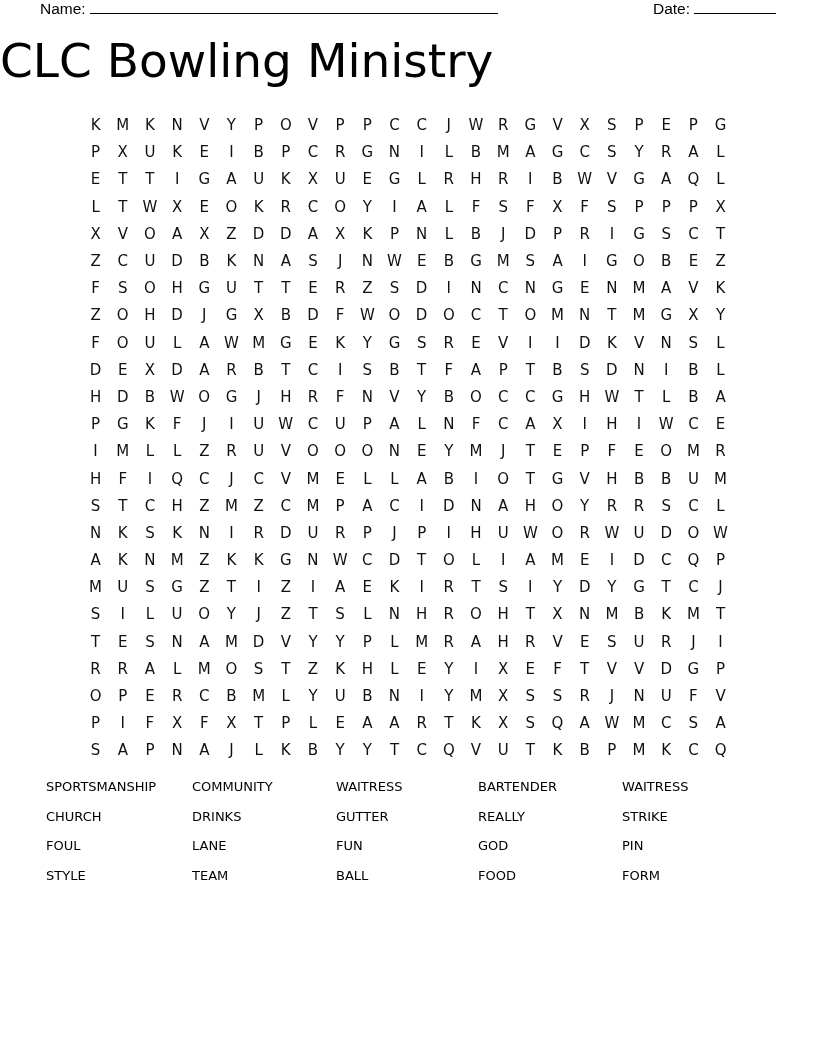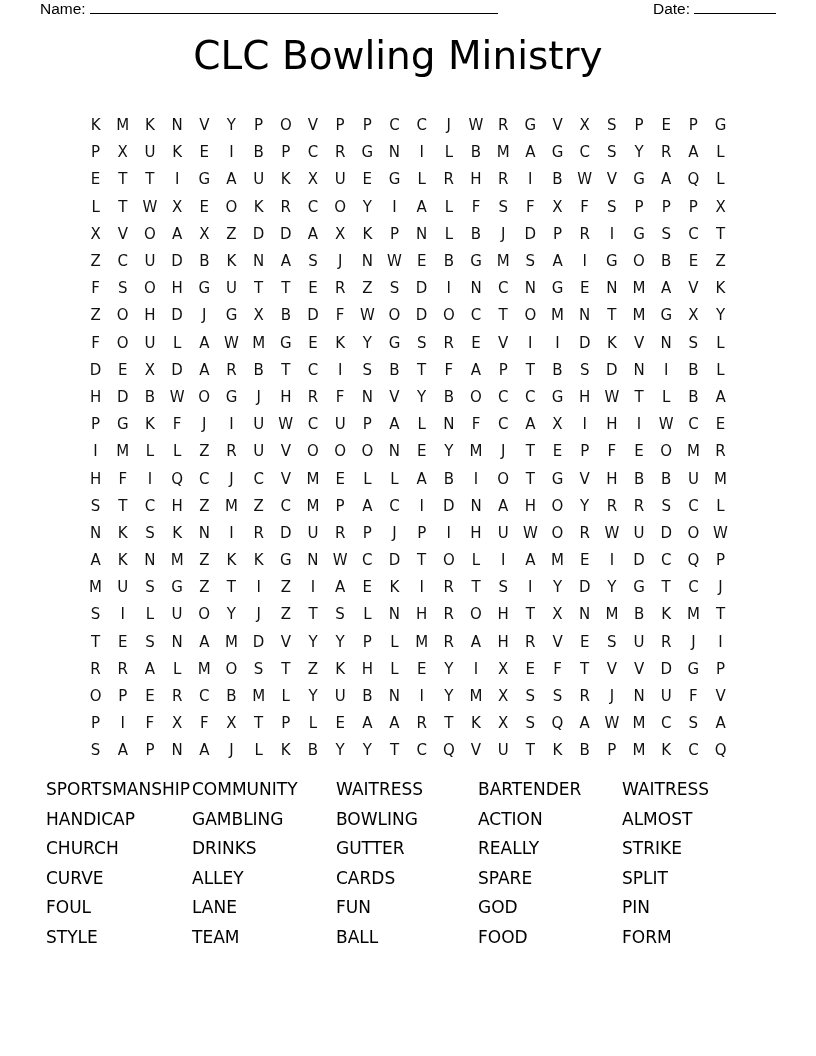--- a/index.html
+++ b/index.html
@@ -46,23 +46,22 @@
   .rule-name { width: 408px; margin-left: 4px; }
   .rule-date { width: 82px; margin-left: 4px; }
   .header-spacer { flex: 1 1 auto; }
 
   
   .title {
     position: absolute;
     top: 34px;
     left: 0;
     width: 796px;
-    text-align: center;
     font-family: "DejaVu Sans", sans-serif;
-    font-size: 39px;
+    font-size: 47px;
     font-weight: 400;
     letter-spacing: 0px;
     line-height: 1.15;
     white-space: nowrap;
   }
 
   
   .grid {
     position: absolute;
     top: 112px;
@@ -94,21 +93,21 @@
     display: flex;
     flex-direction: column;
   }
   .word-row {
     display: flex;
     height: 29.6px;
     align-items: flex-start;
   }
   .word-cell {
     font-family: "DejaVu Sans", sans-serif;
-    font-size: 17px;
+    font-size: 13px;
     line-height: 1.1;
     white-space: nowrap;
     color: #000000;
   }
   .word-cell.c0 { width: 146px; }
   .word-cell.c1 { width: 144px; }
   .word-cell.c2 { width: 142px; }
   .word-cell.c3 { width: 144px; }
   .word-cell.c4 { width: 148px; }
 </style>
@@ -758,39 +757,25 @@
 
 <div class="wordlist">
     <div class="word-row">
       <span class="word-cell c0">SPORTSMANSHIP</span>
       <span class="word-cell c1">COMMUNITY</span>
       <span class="word-cell c2">WAITRESS</span>
       <span class="word-cell c3">BARTENDER</span>
       <span class="word-cell c4">WAITRESS</span>
     </div>
     <div class="word-row">
-      <span class="word-cell c0">HANDICAP</span>
-      <span class="word-cell c1">GAMBLING</span>
-      <span class="word-cell c2">BOWLING</span>
-      <span class="word-cell c3">ACTION</span>
-      <span class="word-cell c4">ALMOST</span>
-    </div>
-    <div class="word-row">
       <span class="word-cell c0">CHURCH</span>
       <span class="word-cell c1">DRINKS</span>
       <span class="word-cell c2">GUTTER</span>
       <span class="word-cell c3">REALLY</span>
       <span class="word-cell c4">STRIKE</span>
-    </div>
-    <div class="word-row">
-      <span class="word-cell c0">CURVE</span>
-      <span class="word-cell c1">ALLEY</span>
-      <span class="word-cell c2">CARDS</span>
-      <span class="word-cell c3">SPARE</span>
-      <span class="word-cell c4">SPLIT</span>
     </div>
     <div class="word-row">
       <span class="word-cell c0">FOUL</span>
       <span class="word-cell c1">LANE</span>
       <span class="word-cell c2">FUN</span>
       <span class="word-cell c3">GOD</span>
       <span class="word-cell c4">PIN</span>
     </div>
     <div class="word-row">
       <span class="word-cell c0">STYLE</span>

